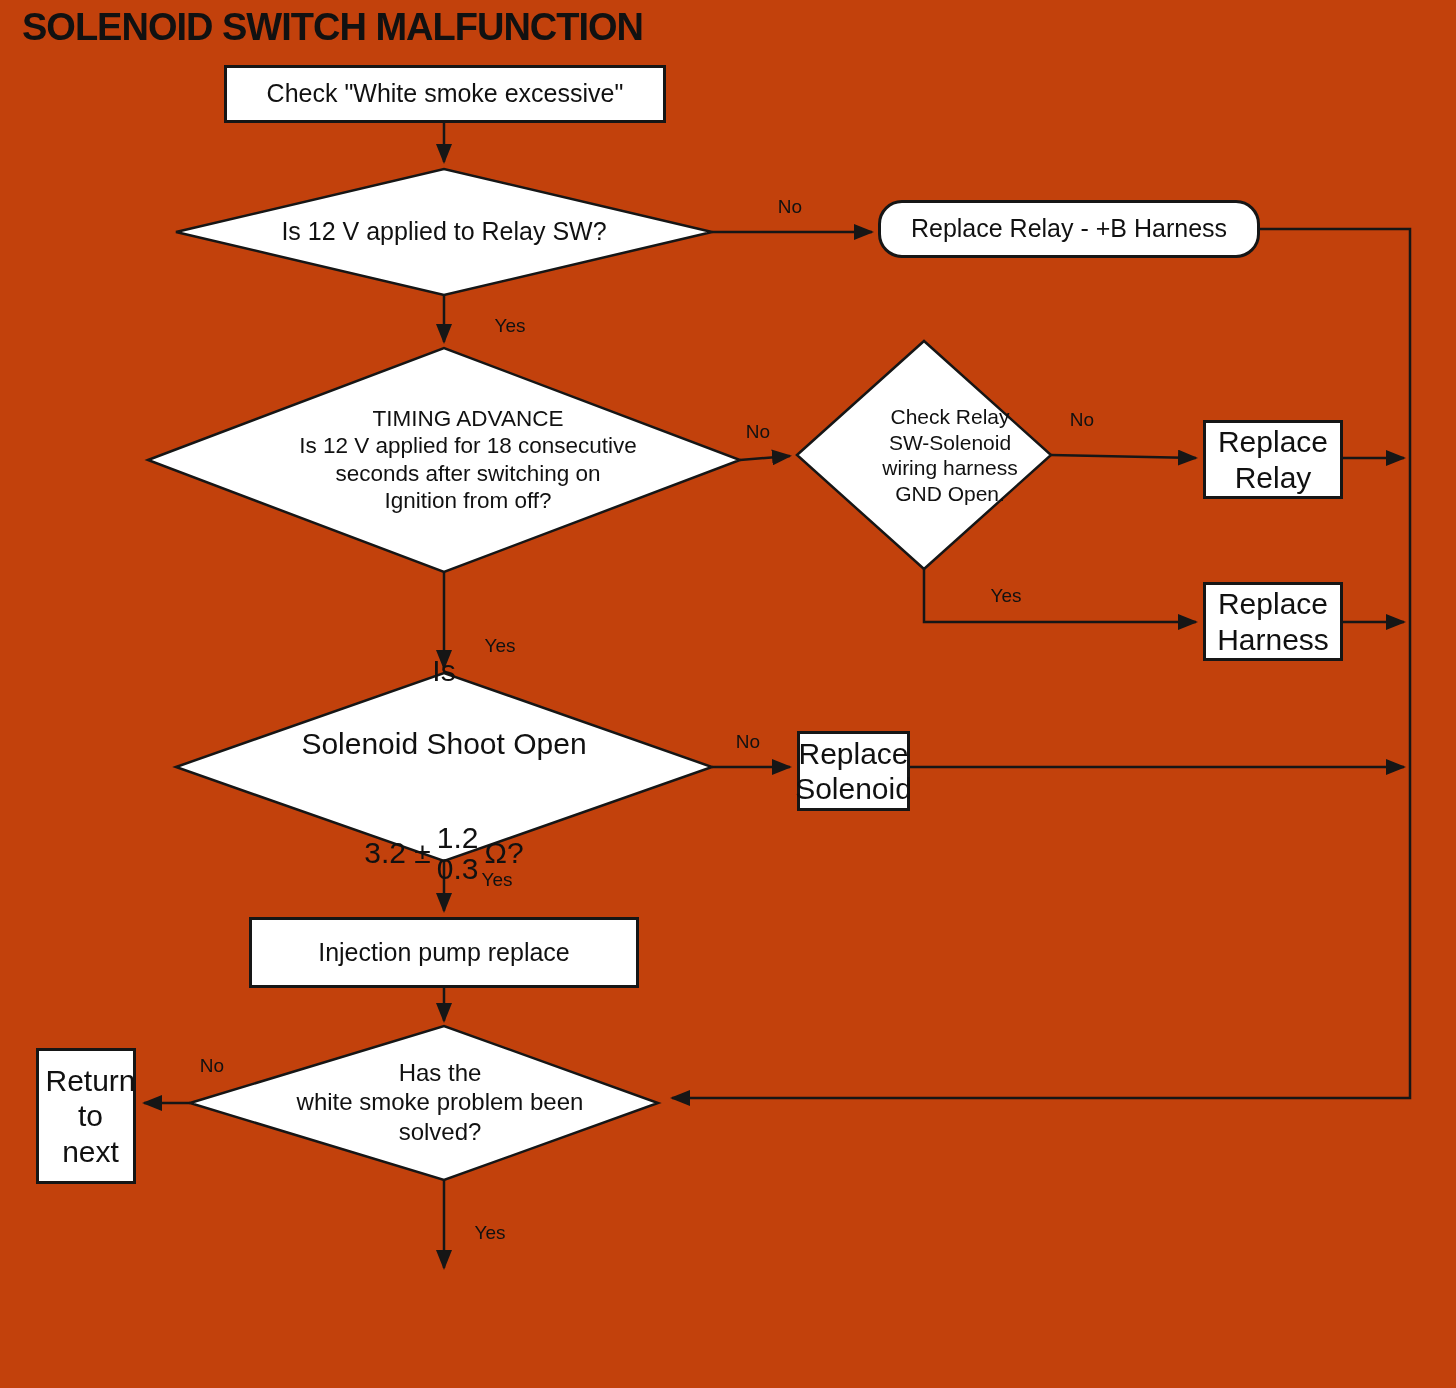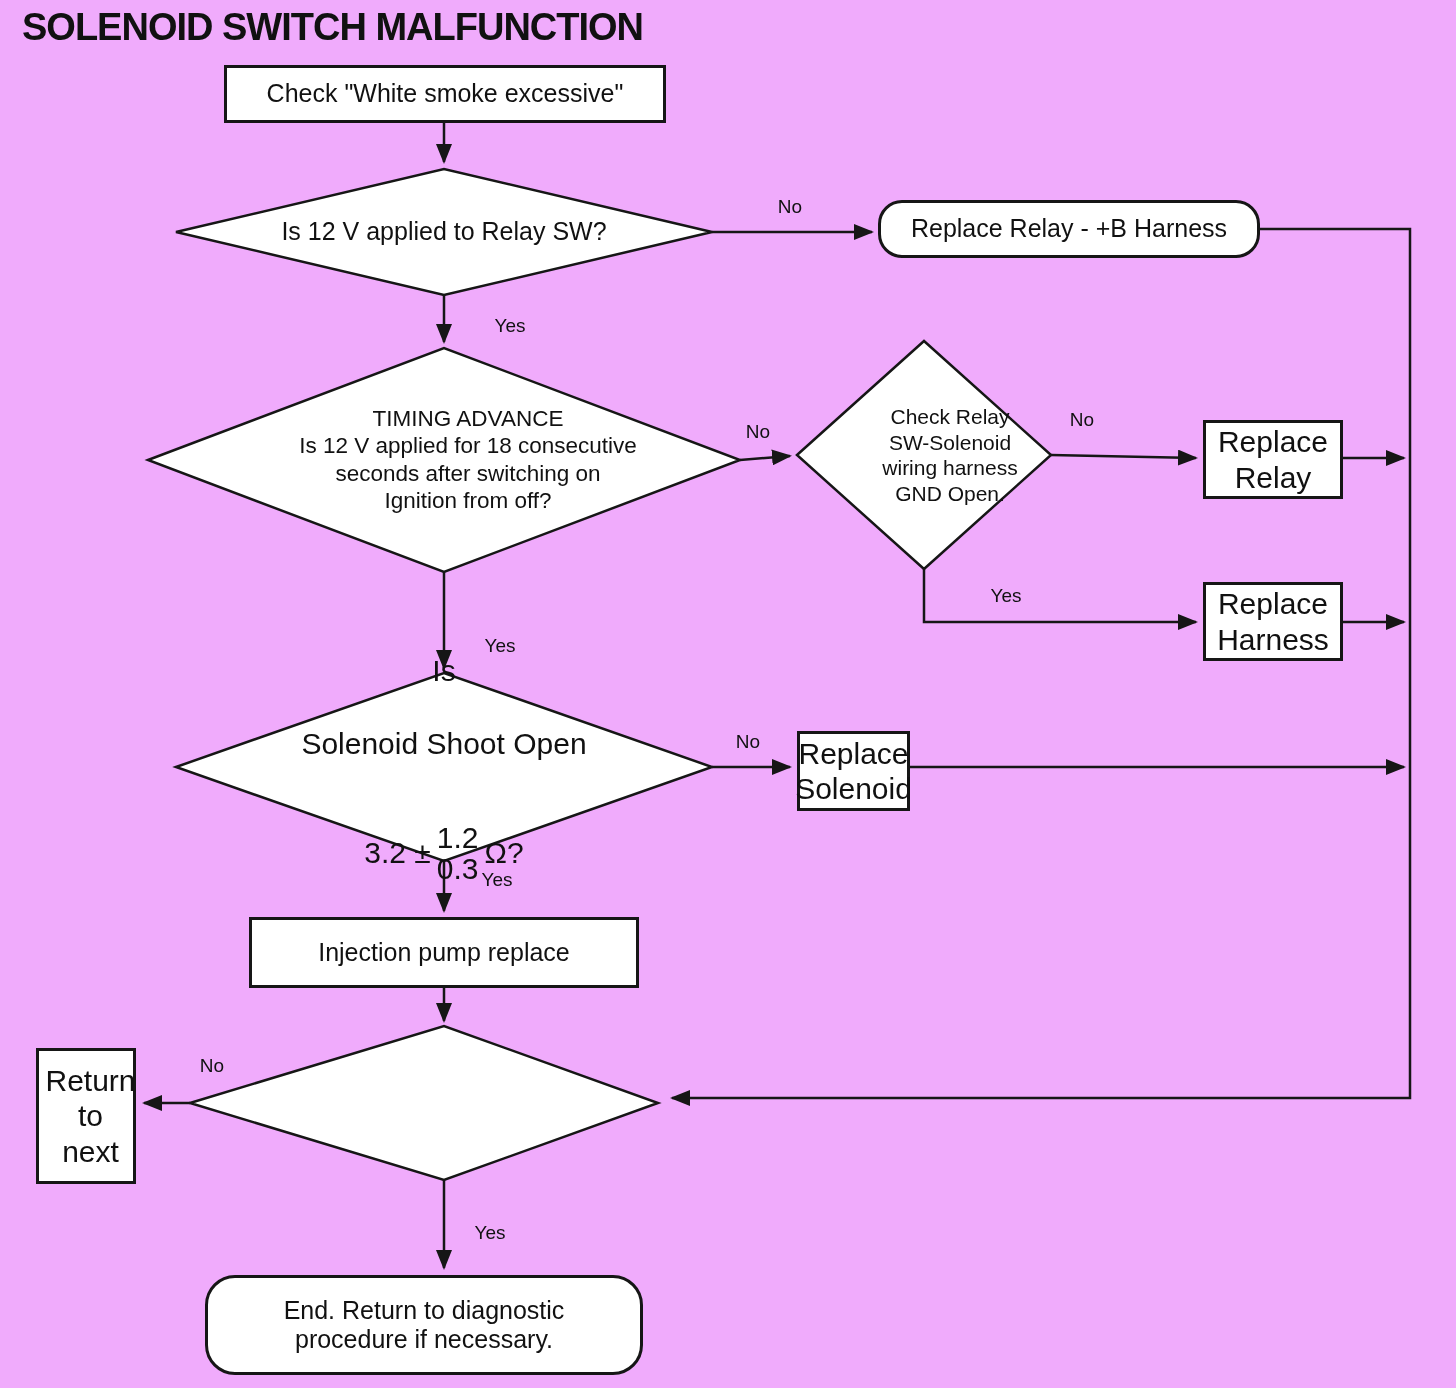--- a/index.html
+++ b/index.html
@@ -1,17 +1,17 @@
 <!DOCTYPE html>
 <html><head>
 <meta charset="utf-8">
 <style>
   html,body{margin:0;padding:0;background:#ffffff;}
   .stage{
-    position:relative;width:1456px;height:1388px;background:#f0abfc;
+    position:relative;width:1456px;height:1388px;background:#c2410c;
     font-family:"Liberation Sans","DejaVu Sans",sans-serif;color:#111;
     overflow:hidden;
   }
   svg.wires{position:absolute;left:0;top:0;width:1456px;height:1388px;}
   .title{
     position:absolute;left:22px;top:6px;font-size:38px;font-weight:bold;
     letter-spacing:-1px;white-space:pre-line;
   }
   .node{
     position:absolute;display:flex;align-items:center;justify-content:center;
@@ -82,22 +82,20 @@
 
   <div class="node f23" style="left:797px;top:731px;width:113px;height:80px;">Replace
 Solenoid</div>
 
   <div class="node f25" style="left:249px;top:917px;width:390px;height:71px;">Injection pump replace</div>
 
   <div class="node f23" style="left:36px;top:1048px;width:100px;height:136px;padding-left:9px;">Return
 to
 next</div>
 
-  <div class="node f25 rounded" style="left:205px;top:1275px;width:438px;height:100px;">End. Return to diagnostic
-procedure if necessary.</div>
 
   <div class="lbl f25" style="left:444px;top:231px;">Is 12 V applied to Relay SW?</div>
 
   <div class="lbl f22" style="left:444px;top:460px;">TIMING ADVANCE
 Is 12 V applied for 18 consecutive
 seconds after switching on
 Ignition from off?</div>
 
   <div class="lbl f21" style="left:924px;top:455px;">Check Relay
 SW-Solenoid
@@ -110,20 +108,23 @@
     <div class="tol-row">
       <span>3.2 ±</span>
       <span class="tol-stack">
         <span>1.2</span>
         <span>0.3</span>
       </span>
       <span>Ω?</span>
     </div>
   </div>
 
+  <div class="lbl f24" style="left:440px;top:1102px;">Has the
+white smoke problem been
+solved?</div>
 
   <div class="edge" style="left:790px;top:207px;">No</div>
   <div class="edge" style="left:510px;top:326px;">Yes</div>
   <div class="edge" style="left:758px;top:432px;">No</div>
   <div class="edge" style="left:1082px;top:420px;">No</div>
   <div class="edge" style="left:1006px;top:596px;">Yes</div>
   <div class="edge" style="left:500px;top:646px;">Yes</div>
   <div class="edge" style="left:748px;top:742px;">No</div>
   <div class="edge" style="left:497px;top:880px;">Yes</div>
   <div class="edge" style="left:212px;top:1066px;">No</div>

